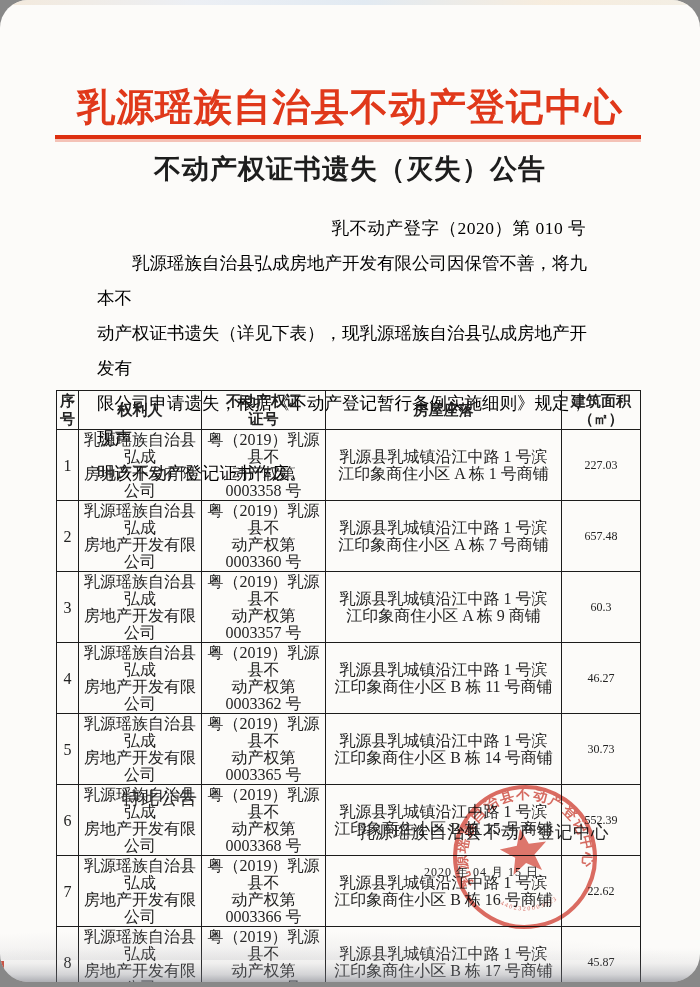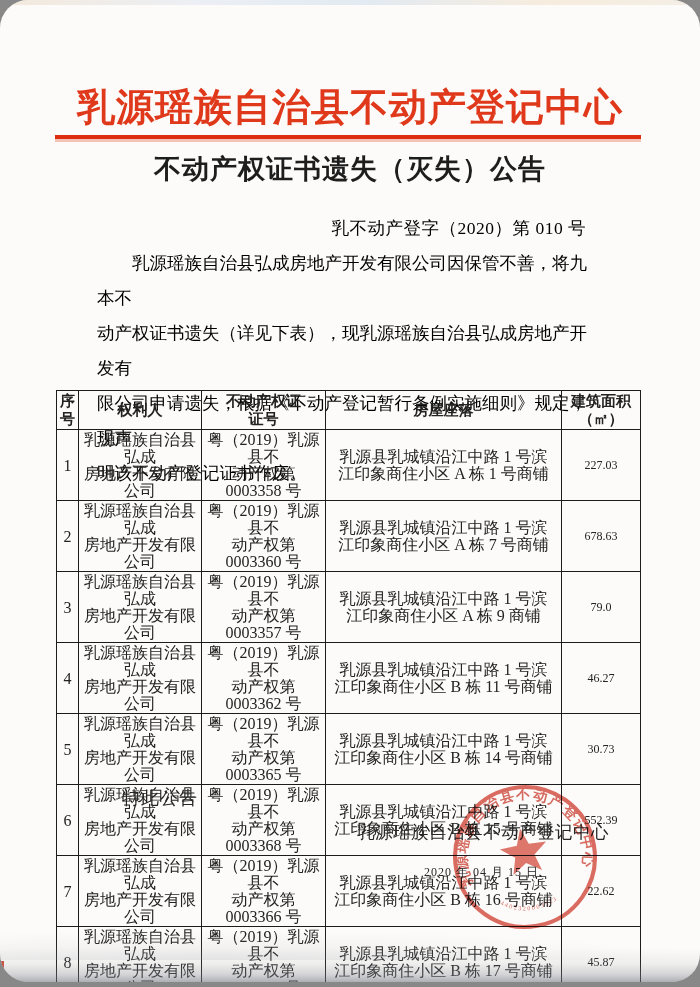--- a/index.html
+++ b/index.html
@@ -149,31 +149,31 @@
         <td class="c-area">227.03</td>
       </tr>
       <tr>
         <td>2</td>
         <td>乳源瑶族自治县弘成
 房地产开发有限公司</td>
         <td>粤（2019）乳源县不
 动产权第 0003360 号</td>
         <td>乳源县乳城镇沿江中路 1 号滨
 江印象商住小区 A 栋 7 号商铺</td>
-        <td class="c-area">678.63</td>
+        <td class="c-area">657.48</td>
       </tr>
       <tr>
         <td>3</td>
         <td>乳源瑶族自治县弘成
 房地产开发有限公司</td>
         <td>粤（2019）乳源县不
 动产权第 0003357 号</td>
         <td>乳源县乳城镇沿江中路 1 号滨
 江印象商住小区 A 栋 9 商铺</td>
-        <td class="c-area">79.0</td>
+        <td class="c-area">60.3</td>
       </tr>
       <tr>
         <td>4</td>
         <td>乳源瑶族自治县弘成
 房地产开发有限公司</td>
         <td>粤（2019）乳源县不
 动产权第 0003362 号</td>
         <td>乳源县乳城镇沿江中路 1 号滨
 江印象商住小区 B 栋 11 号商铺</td>
         <td class="c-area">46.27</td>

